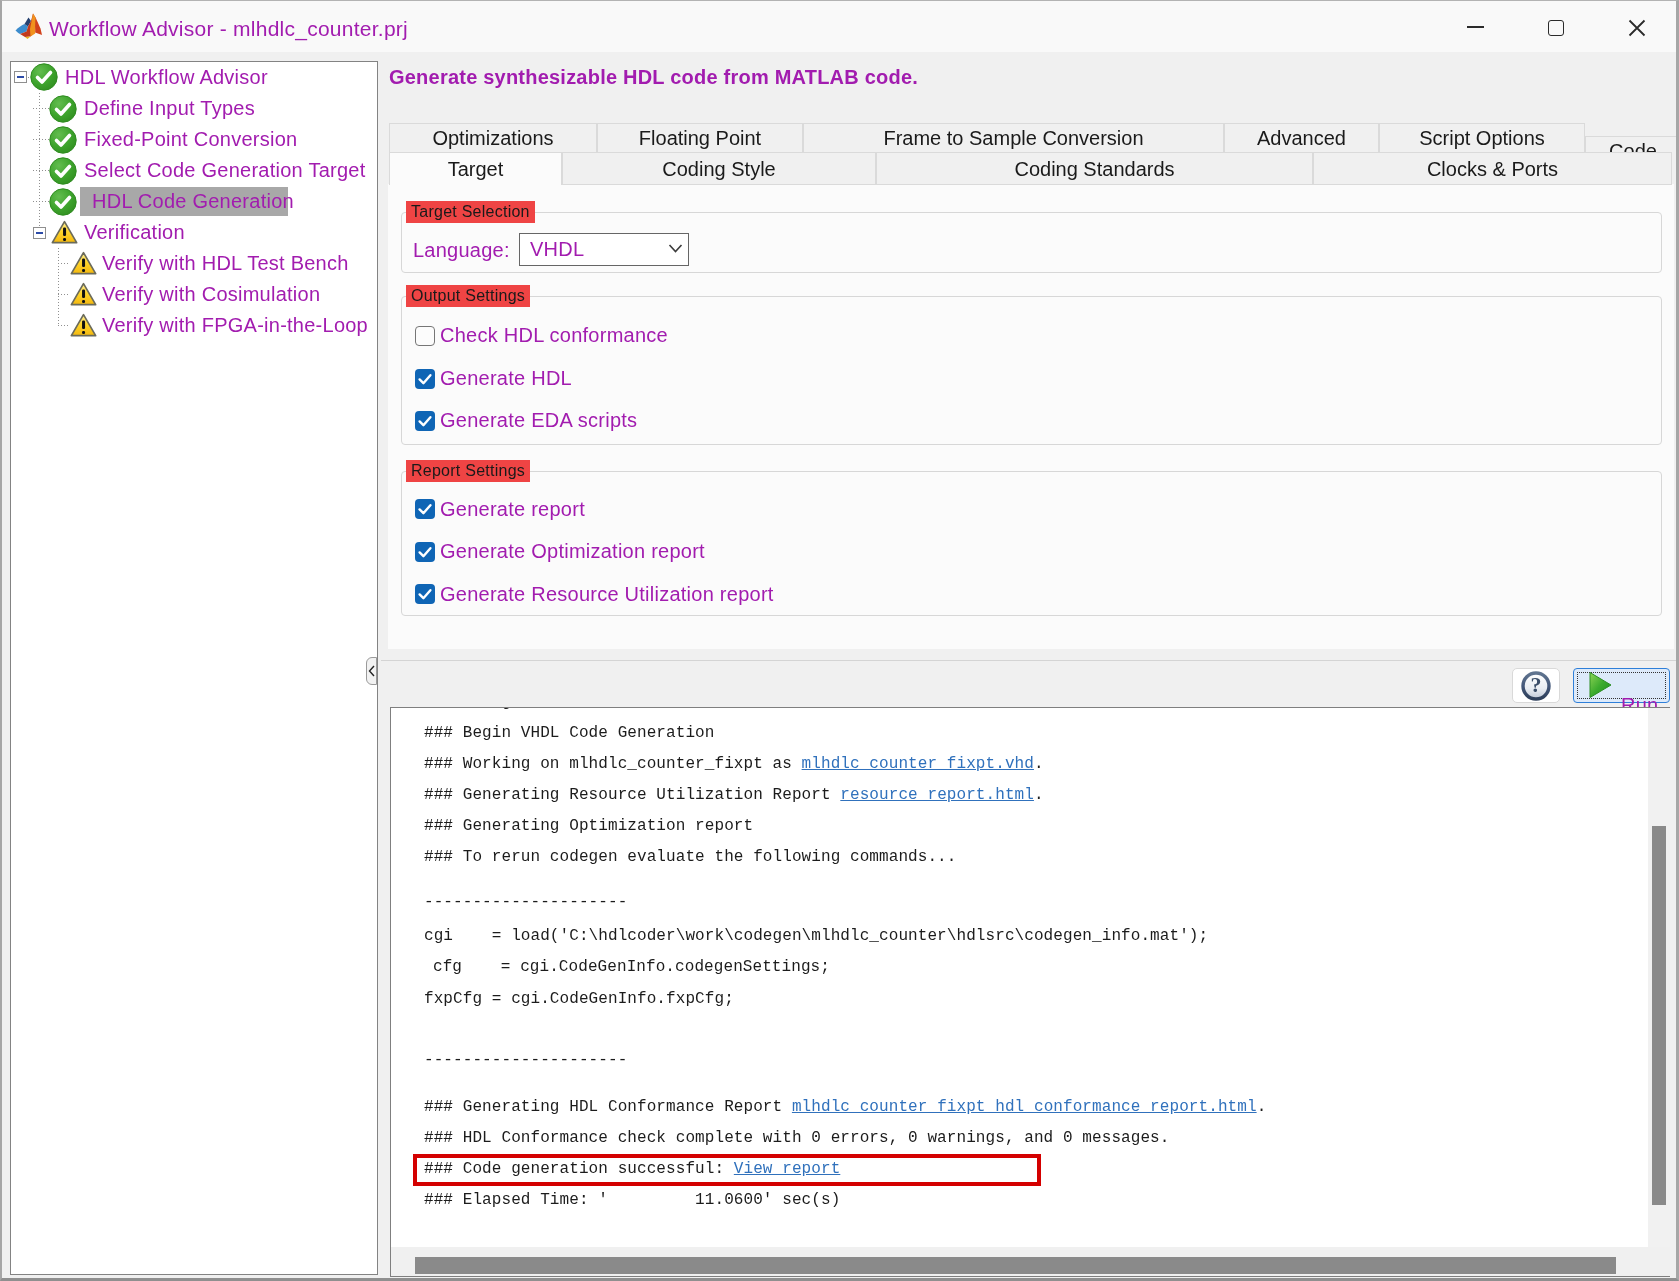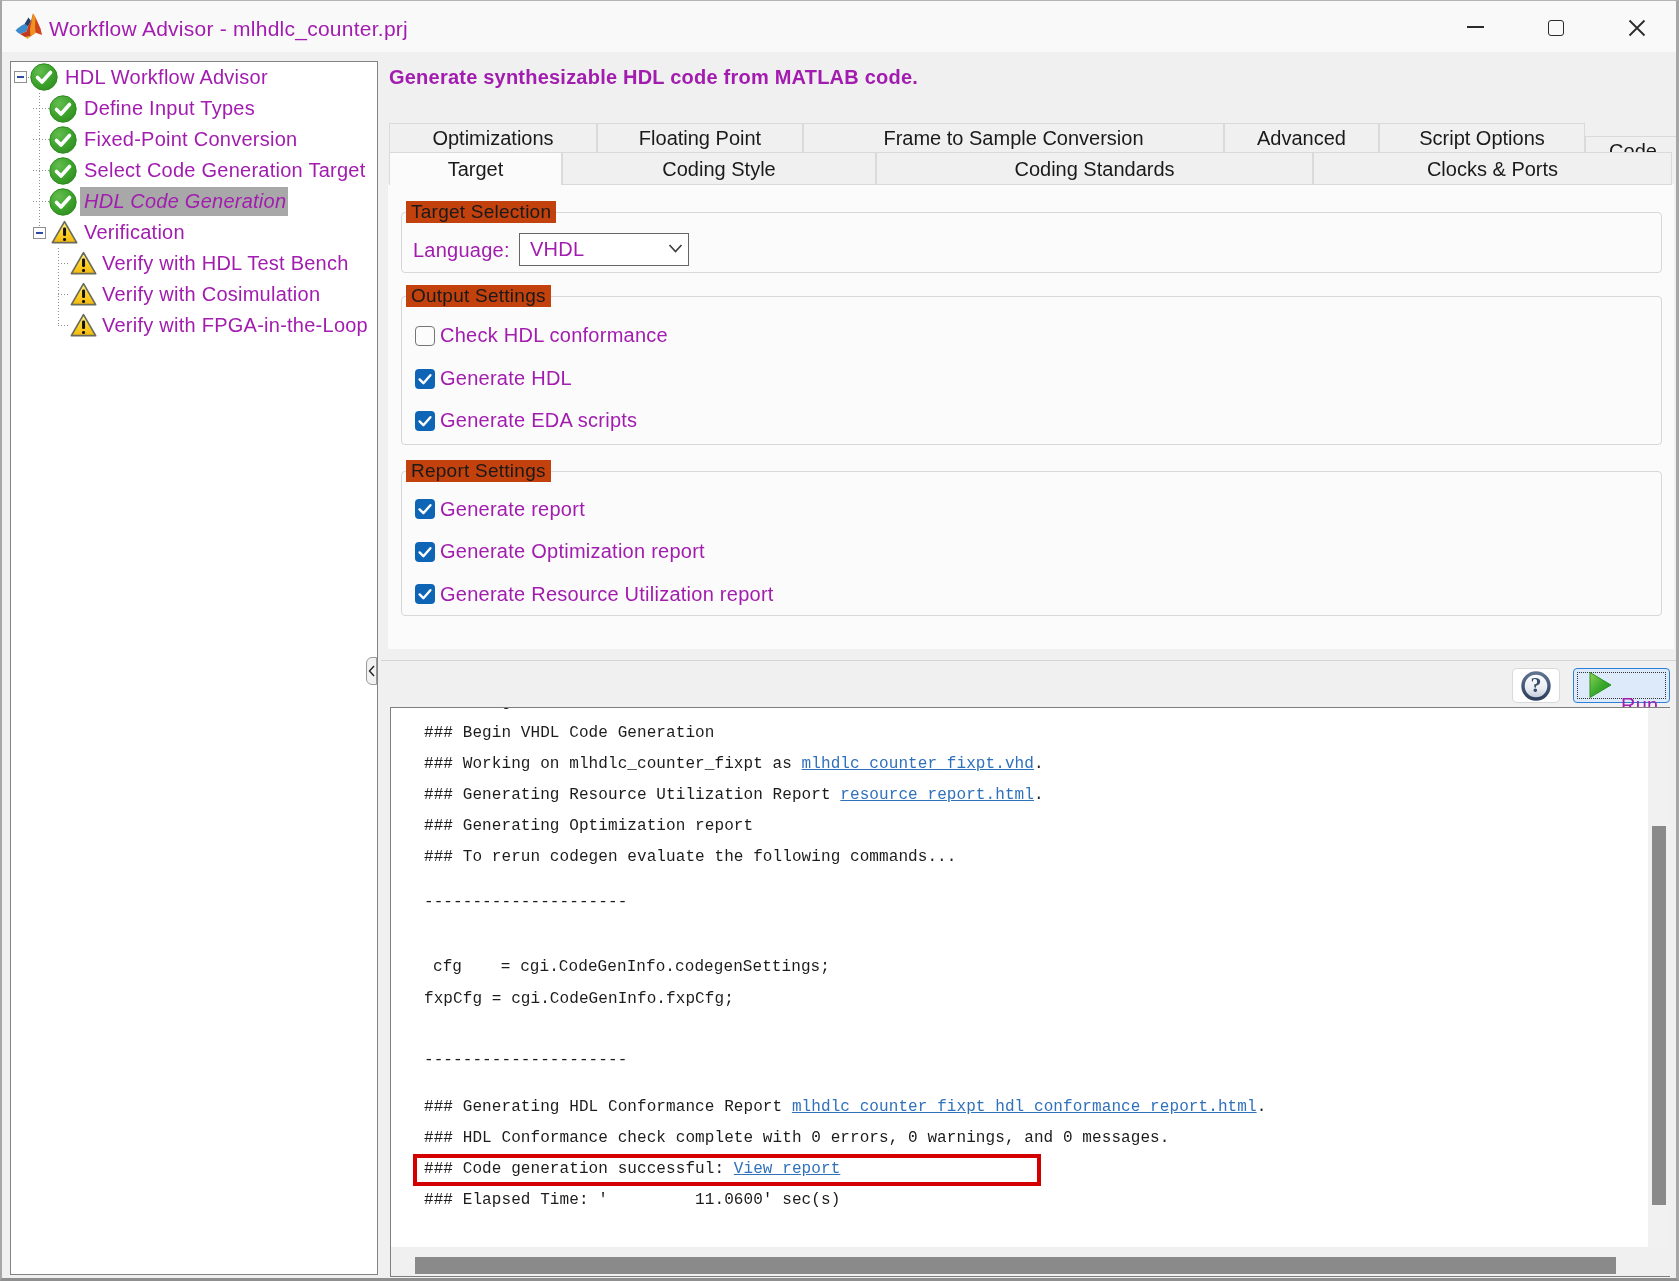--- a/index.html
+++ b/index.html
@@ -1,21 +1,21 @@
 <!DOCTYPE html>
 <html><head><meta charset="utf-8"><style>
 html,body{margin:0;padding:0}
 body{width:1679px;height:1281px;position:relative;background:#f0f0f0;font-family:"Liberation Sans",sans-serif;overflow:hidden}
 .abs{position:absolute}
 .t20{font-size:20px;color:#a21caf;white-space:pre;letter-spacing:0.25px}
 .mono{font-family:"Liberation Mono",monospace;font-size:16px;color:#1c1c1c;white-space:pre;letter-spacing:0.08px}
 .lnk{color:#3071bc;text-decoration:underline}
 .tab{position:absolute;box-sizing:border-box;background:#f0f0f0;border:1px solid #dadada;border-bottom:none;text-align:center;font-size:20px;color:#1a1a1a}
 .fs{position:absolute;box-sizing:border-box;border:1px solid #d7d7d7;border-radius:4px}
-.leg{position:absolute;background:#c2410c;padding:0 5px;font-size:19px;color:#1a1a1a;white-space:pre;height:22px;line-height:22px;letter-spacing:0.25px}
+.leg{position:absolute;background:#ef4444;padding:0 5px;font-size:16px;color:#1a1a1a;white-space:pre;height:22px;line-height:22px;letter-spacing:0.25px}
 .cb{position:absolute;width:20px;height:20px;box-sizing:border-box;border-radius:4px}
 .cbu{border:1.6px solid #767676;background:#fcfcfc}
 .cbc{background:#0f65b5}
 </style></head><body>
 <div class="abs" style="left:0;top:0;width:1679px;height:52px;background:#f9f9f9"></div>
 <svg class="abs" style="left:14px;top:10px" width="30" height="30" viewBox="0 0 30 30">
 <path d="M1.5 20.5 C4.5 17.5 8 15 10.5 14 L14 16.5 L12.5 21.5 L6 24 C4 23 2.5 21.5 1.5 20.5 Z" fill="#3c8ccd"></path>
 <path d="M10.5 14 L14.5 7.5 L17 11 L14 16.5 Z" fill="#25406f"></path>
 <path d="M6 24 L12.5 21.5 L14 16.5 L17 11 L19 3.5 L21.5 7.5 L22.5 14 L21 22 L16.5 26.5 L11 27 Z" fill="#c23a1c"></path>
 <path d="M19 3.5 L21.7 7.8 L21.2 23.5 L16.5 26.5 L16 19 Z" fill="#f0921e"></path>
@@ -94,21 +94,21 @@
 <defs>
       <radialGradient id="ge" cx="0.35" cy="0.3" r="0.85">
 <stop offset="0" stop-color="#63bd4f"></stop>
         <stop offset="0.55" stop-color="#3da32c"></stop>
         <stop offset="1" stop-color="#2e8a1e"></stop>
       </radialGradient>
     </defs>
 <circle cx="14" cy="14" r="13.2" fill="url(#ge)" stroke="#2f8c20" stroke-width="1"></circle>
 <path d="M7.5 14.5 L12 19 L20.5 9.5" fill="none" stroke="#fff" stroke-width="3.6" stroke-linecap="round" stroke-linejoin="round"></path>
 </svg>
-<div class="abs t20" style="left:84px;top:186.0px;height:31px;line-height:31px;font-style:italic;">HDL Code Generation</div>
+<div class="abs t20" style="left:92px;top:186.0px;height:31px;line-height:31px;">HDL Code Generation</div>
 <div class="abs" style="left:33px;top:227px;width:13px;height:12px;background:#fff;border:1px solid #8f8f8f;box-sizing:border-box"></div>
 <div class="abs" style="left:36px;top:232px;width:7px;height:2px;background:#2c4ba8"></div>
 <svg class="abs" style="left:51px;top:220.0px" width="27" height="25" viewBox="0 0 26 24">
 <defs>
       <linearGradient id="wv" x1="0" y1="0" x2="0" y2="1">
 <stop offset="0" stop-color="#fff0a0"></stop>
         <stop offset="0.45" stop-color="#ffd62e"></stop>
         <stop offset="1" stop-color="#f4b80e"></stop>
       </linearGradient>
     </defs>
@@ -240,20 +240,21 @@
 <div class="abs t20" style="left:1621px;top:669.5px;height:31px;line-height:31px;margin-top:20px;">Run</div>
 <div class="abs" style="left:390px;top:707px;width:1280px;height:570px;border:1px solid #7f7f7f;background:#fff;box-sizing:border-box"></div>
 <div class="abs" style="left:391px;top:708px;width:1257px;height:539px;overflow:hidden;background:#fff">
 <div class="abs mono" style="left:33px;top:-20.8px;height:31px;line-height:31px">### Using TestBench: mlhdlc_counter_tb.</div>
 <div class="abs mono" style="left:33px;top:10.2px;height:31px;line-height:31px">### Begin VHDL Code Generation</div>
 <div class="abs mono" style="left:33px;top:41.2px;height:31px;line-height:31px">### Working on mlhdlc_counter_fixpt as <span class="lnk">mlhdlc_counter_fixpt.vhd</span>.</div>
 <div class="abs mono" style="left:33px;top:72.2px;height:31px;line-height:31px">### Generating Resource Utilization Report <span class="lnk">resource_report.html</span>.</div>
 <div class="abs mono" style="left:33px;top:103.1px;height:31px;line-height:31px">### Generating Optimization report</div>
 <div class="abs mono" style="left:33px;top:134.1px;height:31px;line-height:31px">### To rerun codegen evaluate the following commands...</div>
 <div class="abs mono" style="left:33px;top:179.4px;height:31px;line-height:31px">---------------------</div>
+<div class="abs mono" style="left:33px;top:213.0px;height:31px;line-height:31px">cgi    = load('C:\hdlcoder\work\codegen\mlhdlc_counter\hdlsrc\codegen_info.mat');</div>
 <div class="abs mono" style="left:42px;top:244.4px;height:31px;line-height:31px">cfg    = cgi.CodeGenInfo.codegenSettings;</div>
 <div class="abs mono" style="left:33px;top:275.8px;height:31px;line-height:31px">fxpCfg = cgi.CodeGenInfo.fxpCfg;</div>
 <div class="abs mono" style="left:33px;top:336.5px;height:31px;line-height:31px">---------------------</div>
 <div class="abs mono" style="left:33px;top:384.1px;height:31px;line-height:31px">### Generating HDL Conformance Report <span class="lnk">mlhdlc_counter_fixpt_hdl_conformance_report.html</span>.</div>
 <div class="abs mono" style="left:33px;top:415.0px;height:31px;line-height:31px">### HDL Conformance check complete with 0 errors, 0 warnings, and 0 messages.</div>
 <div class="abs mono" style="left:33px;top:446.0px;height:31px;line-height:31px">### Code generation successful: <span class="lnk">View report</span></div>
 <div class="abs mono" style="left:33px;top:476.9px;height:31px;line-height:31px">### Elapsed Time: '         11.0600' sec(s)</div>
 <div class="abs" style="left:22px;top:446px;width:628px;height:32px;border:4px solid #d40000;box-sizing:border-box"></div>
 </div>
 <div class="abs" style="left:1648px;top:708px;width:22px;height:539px;background:#f1f1f1"></div>

